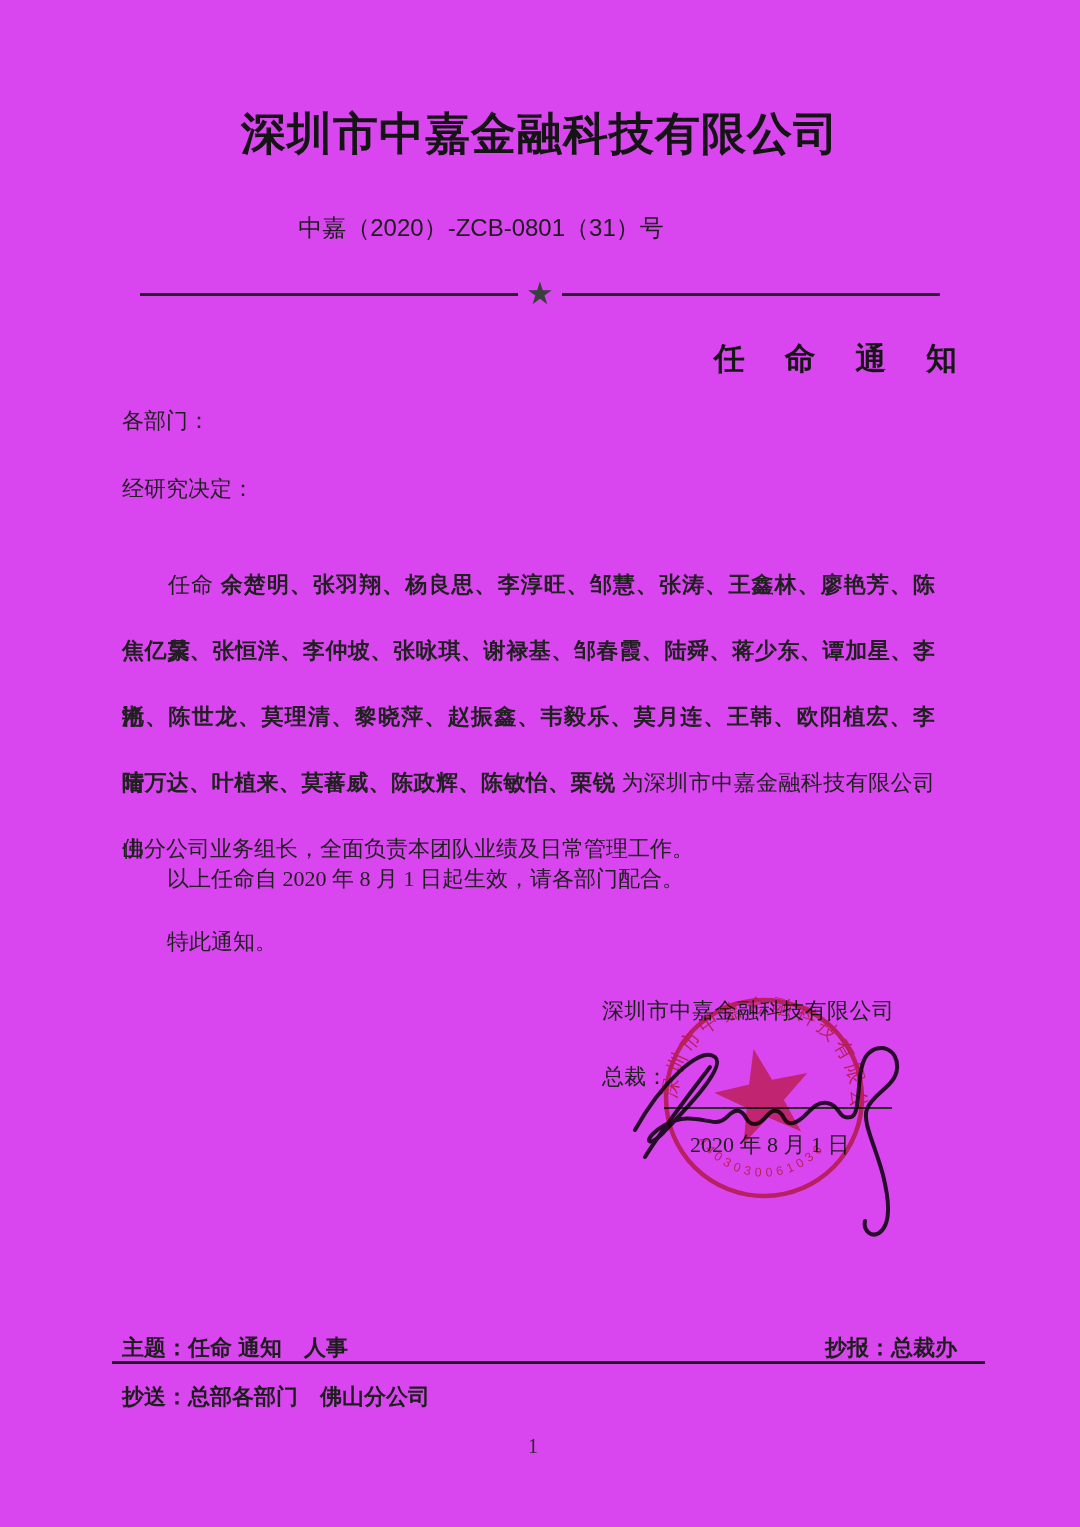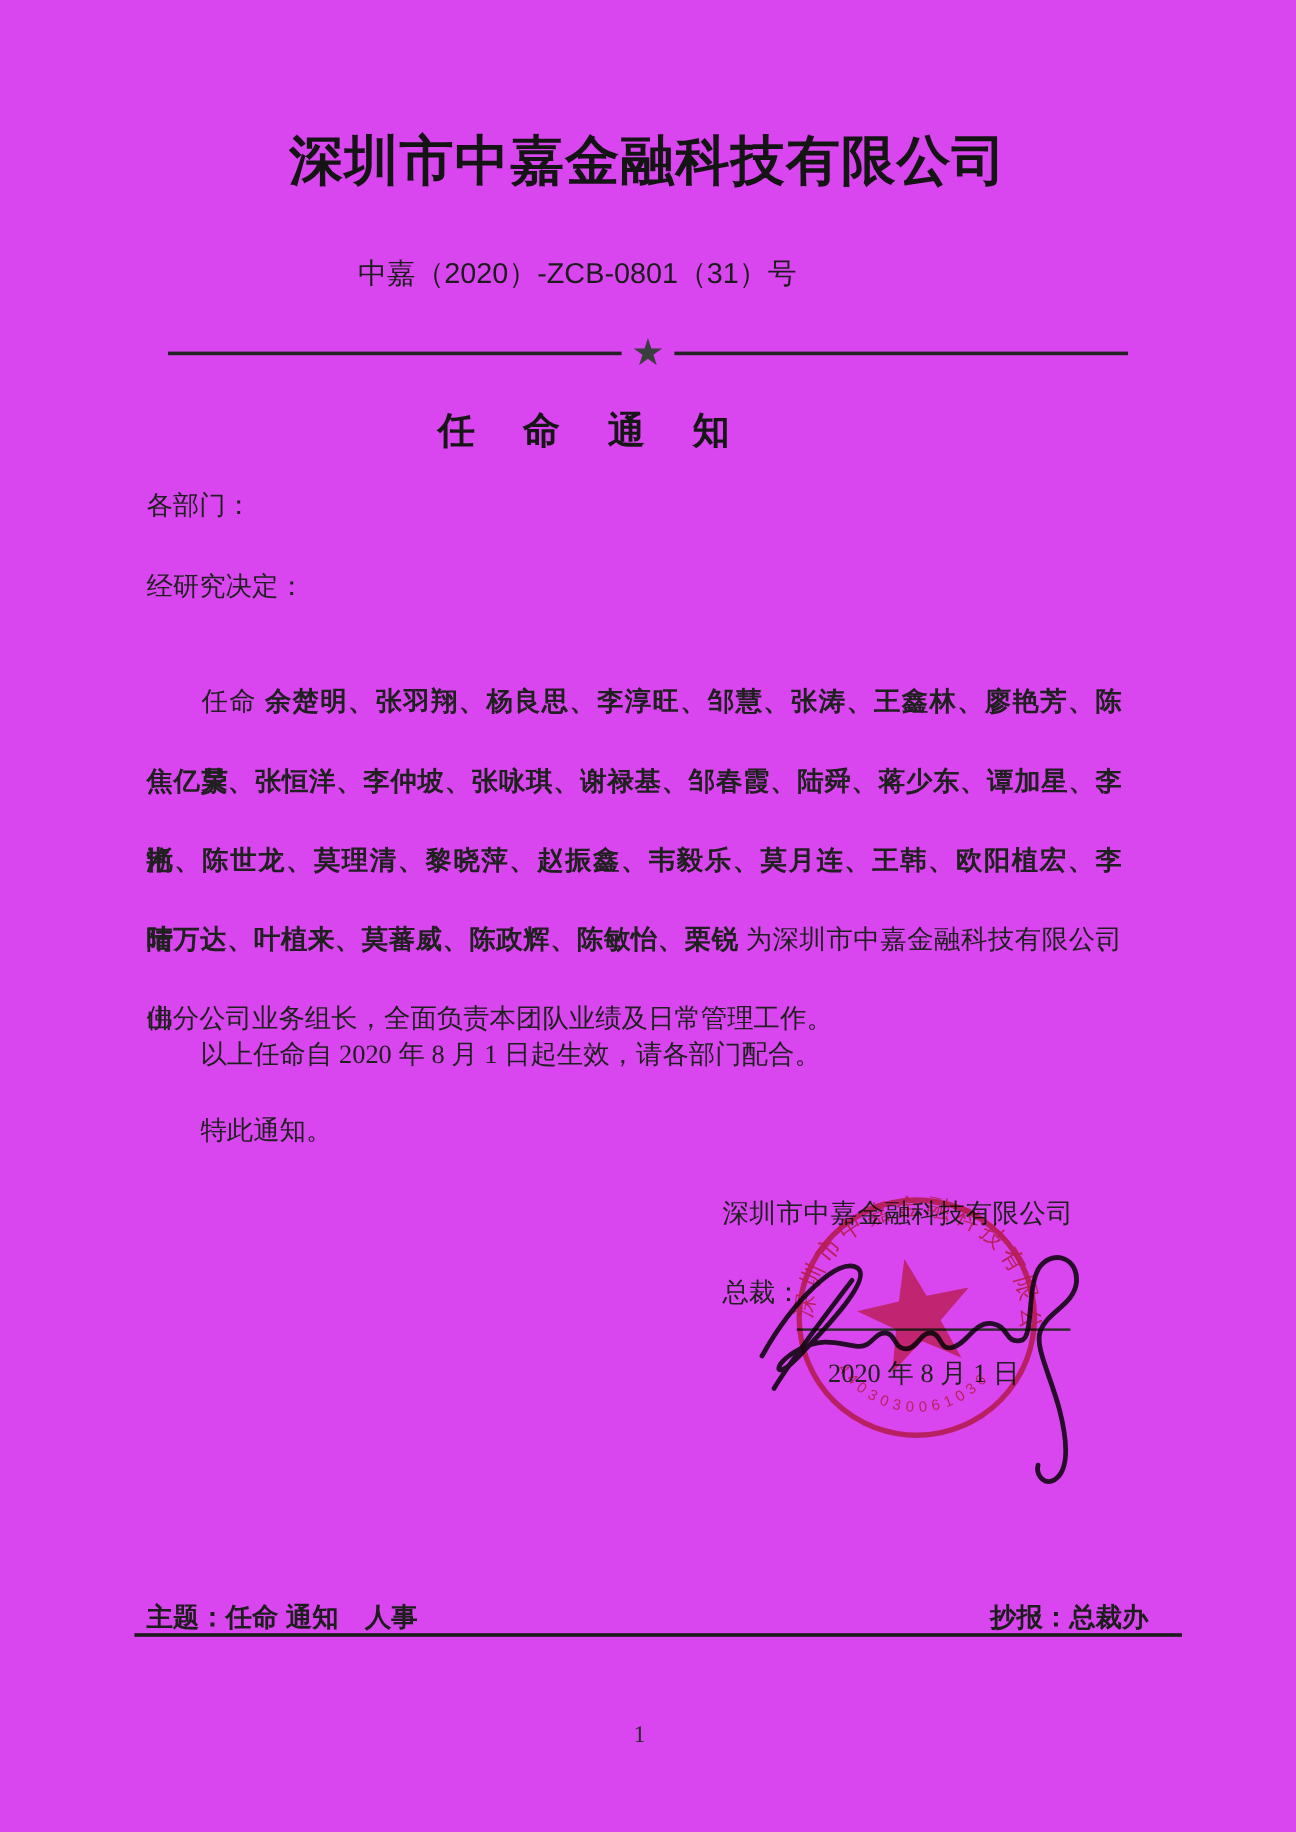--- a/index.html
+++ b/index.html
@@ -38,21 +38,21 @@
   .star{
     top:276px;left:515px;width:50px;
     text-align:center;
     font-size:31px;line-height:36px;
     color:#3a3f3d;
   }
 
   
   .notice-title{
     top:338px;left:0;width:973px;
-    text-align:center;
+    text-align:right;
     font-size:31px;
     font-weight:700;
     letter-spacing:16px;
     padding-left:16px;
     box-sizing:border-box;
     color:#161616;
   }
 
   
   .body-line{
@@ -168,16 +168,19 @@
     </g>
   </svg>
 
   <div class="abs footer-text footer-row1-left">
     <span>主题：</span><span>任命 通知　人事</span>
   </div>
   <div class="abs footer-text footer-row1-right">
     <span>抄报：</span><span>总裁办</span>
   </div>
   <div class="abs footer-rule"></div>
+  <div class="abs footer-text footer-row2">
+    <span>抄送：</span><span>总部各部门　佛山分公司</span>
+  </div>
 
   <div class="abs page-number">1</div>
 
 </div>
 
 </body></html>

